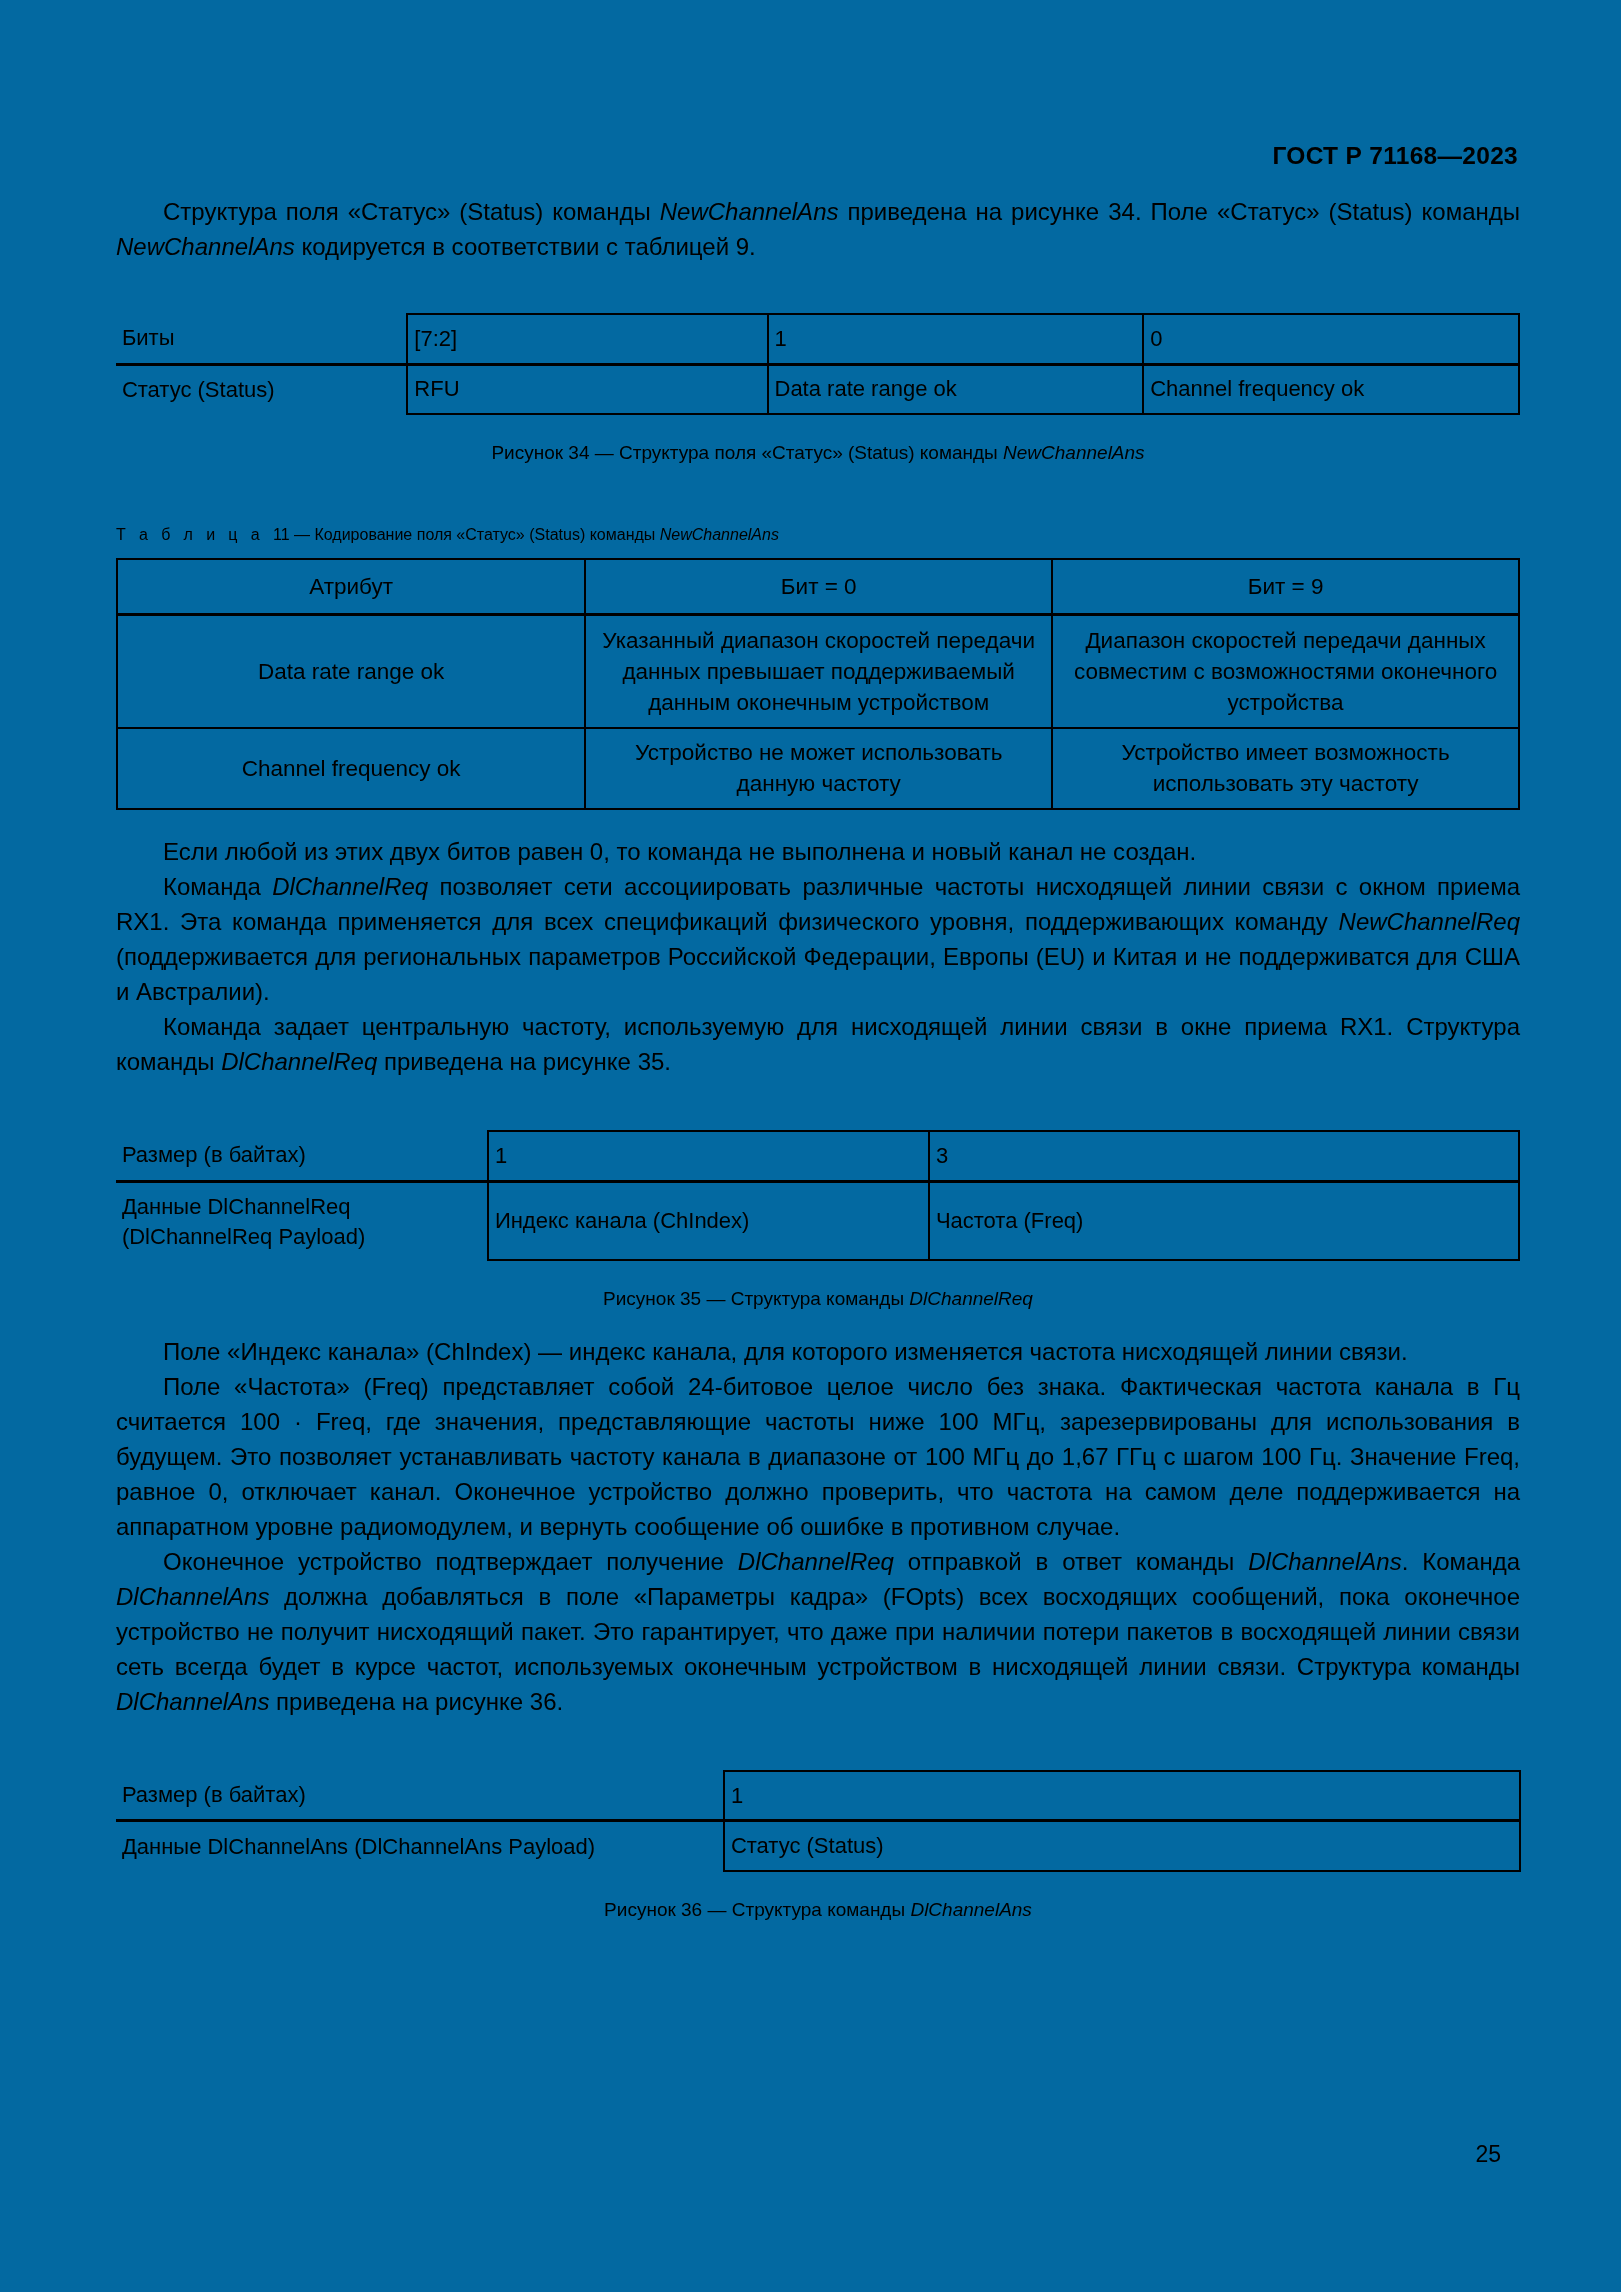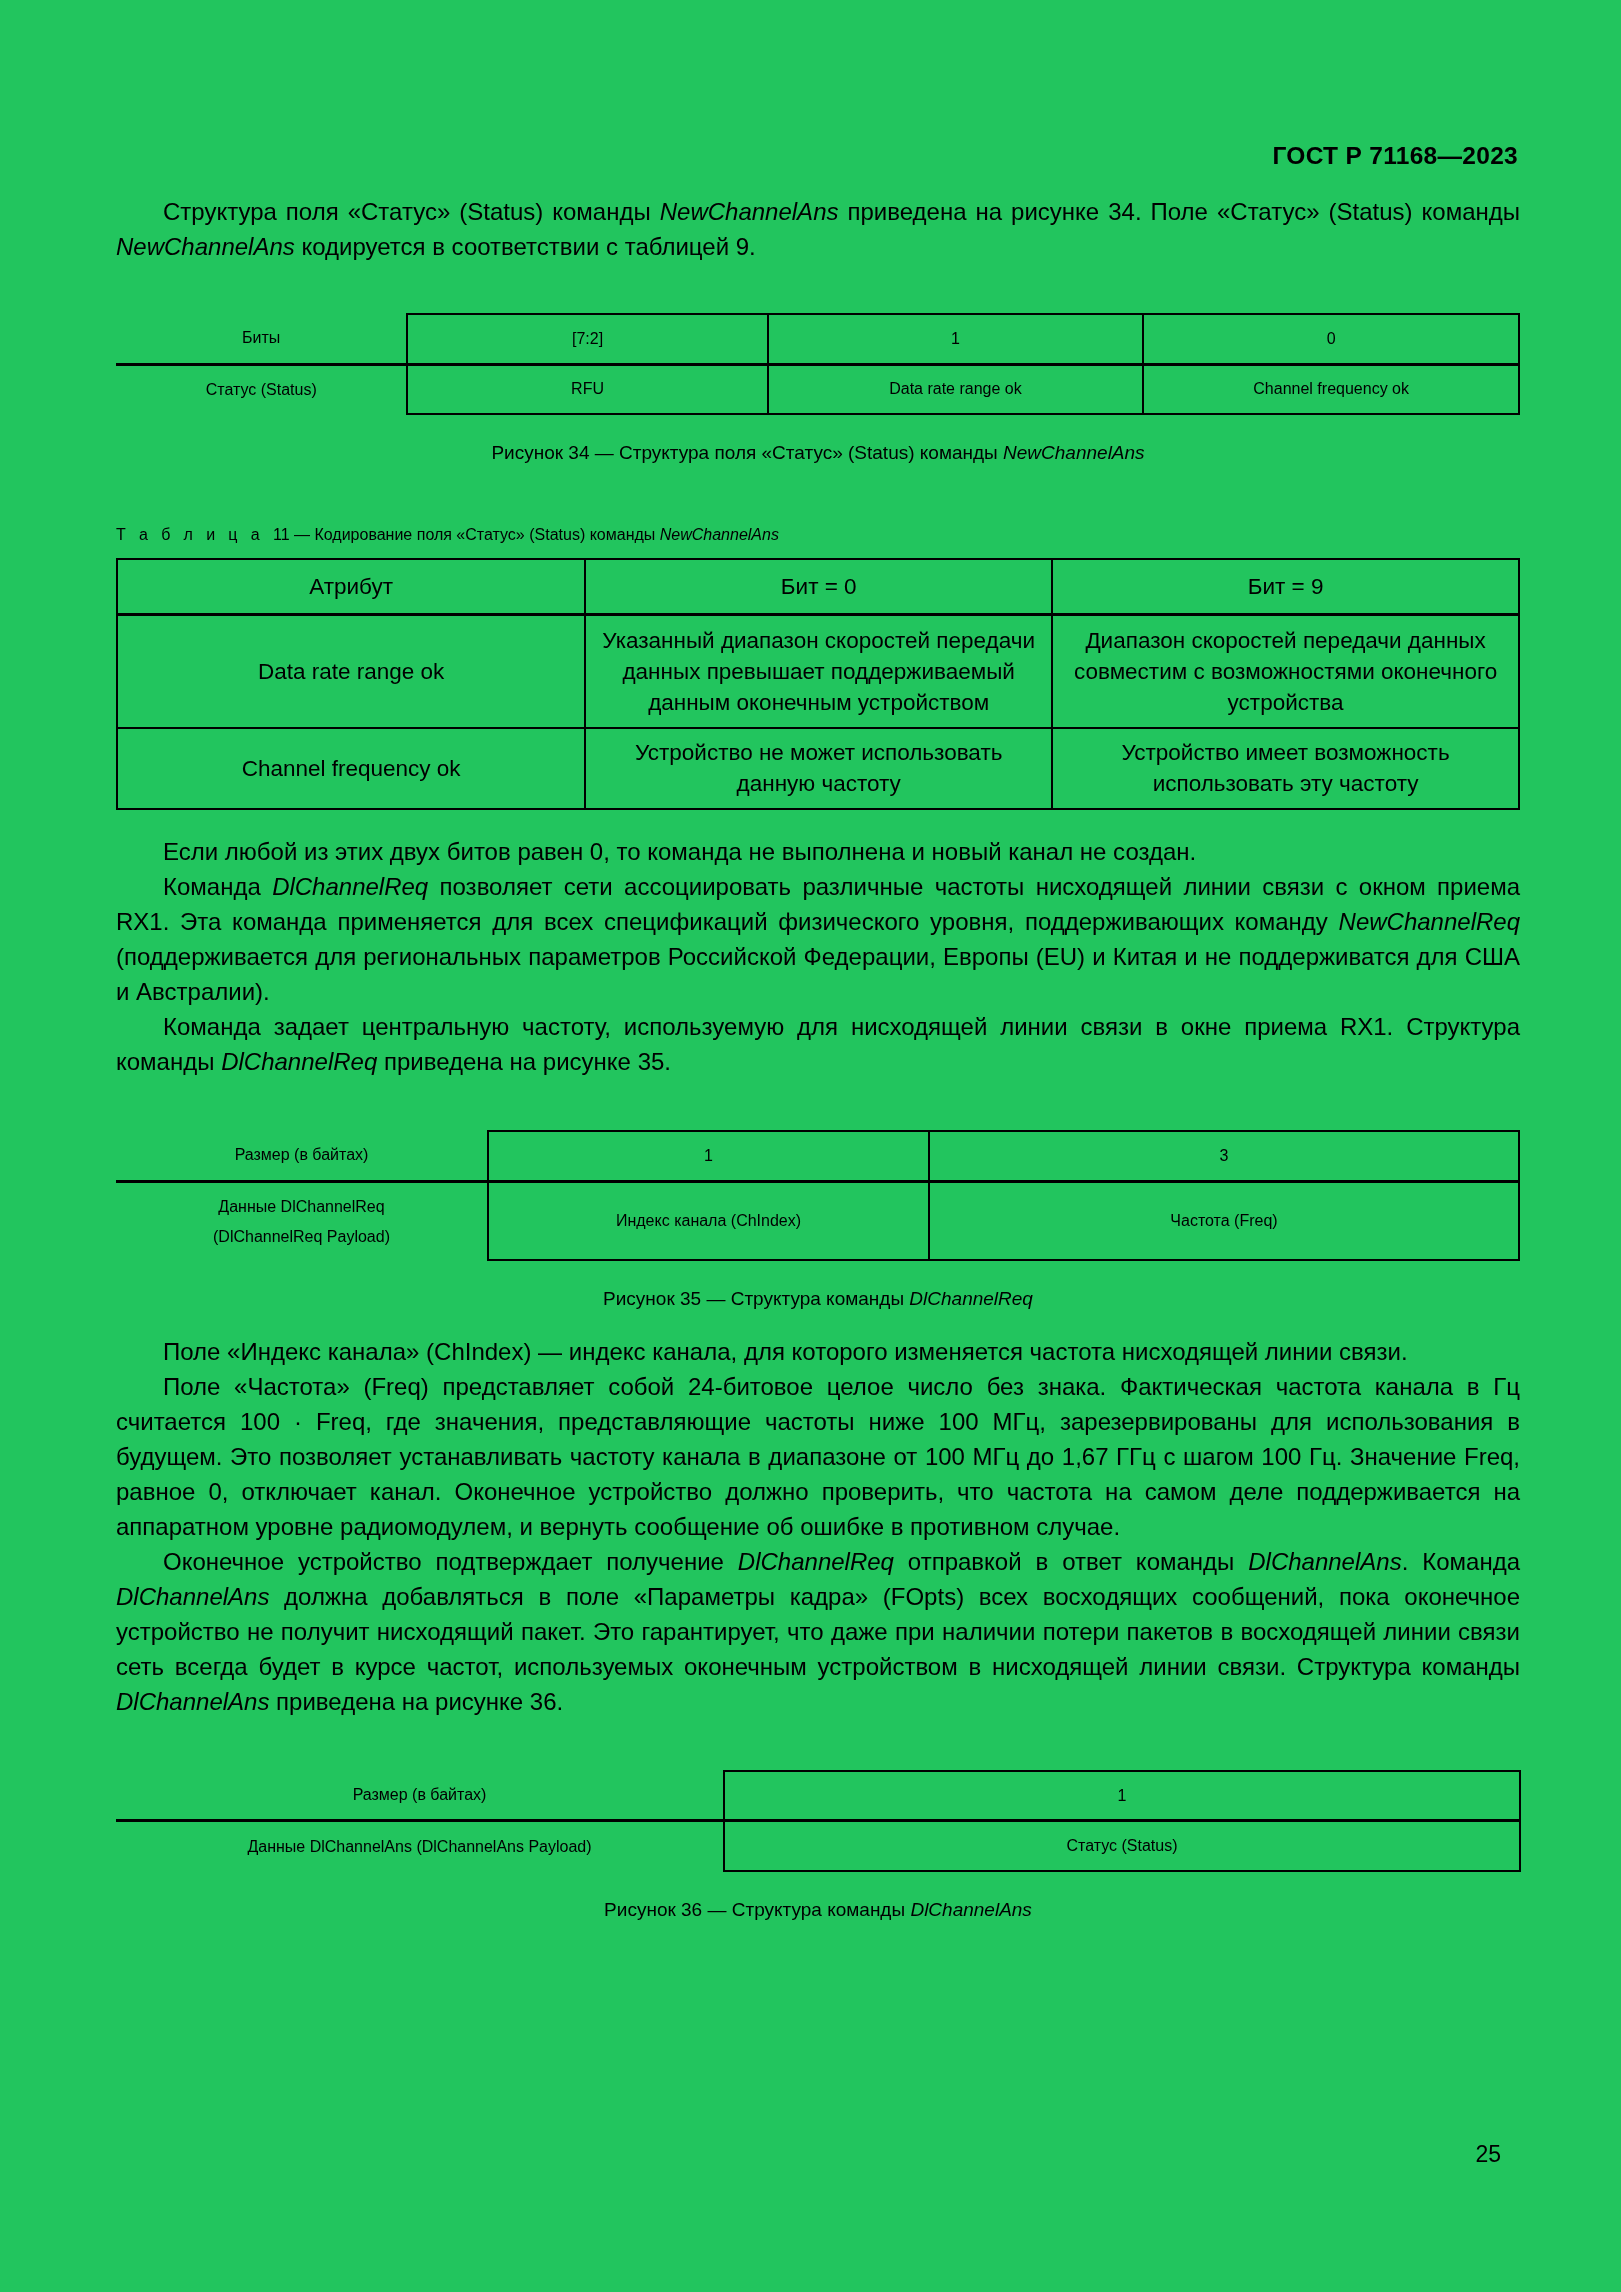--- a/index.html
+++ b/index.html
@@ -9,21 +9,21 @@
     background: #ffffff;
   }
   body {
     font-family: "Liberation Sans", sans-serif;
     color: #000000;
   }
   .page {
     position: relative;
     width: 1621px;
     height: 2293px;
-    background: #22c55e;
+    background: #0369a1;
     box-sizing: border-box;
     padding: 0;
     overflow: hidden;
   }
   .content {
     position: absolute;
     left: 116px;
     top: 0;
     width: 1404px;
   }
@@ -57,23 +57,22 @@
   .block-gap-top-1 { margin-top: 45px; }
 
   
   .fig-table {
     border-collapse: collapse;
     width: 100%;
     table-layout: fixed;
     margin: 0;
   }
   .fig-table td {
-    font-size: 16px;
+    font-size: 22px;
     line-height: 30px;
-    text-align: center;
     vertical-align: middle;
     padding: 8.8px 5.9px;
   }
   
   .fig-table td.lbl {
     border: none;
   }
   .fig-table td.cell {
     border: 2px solid #000;
   }

